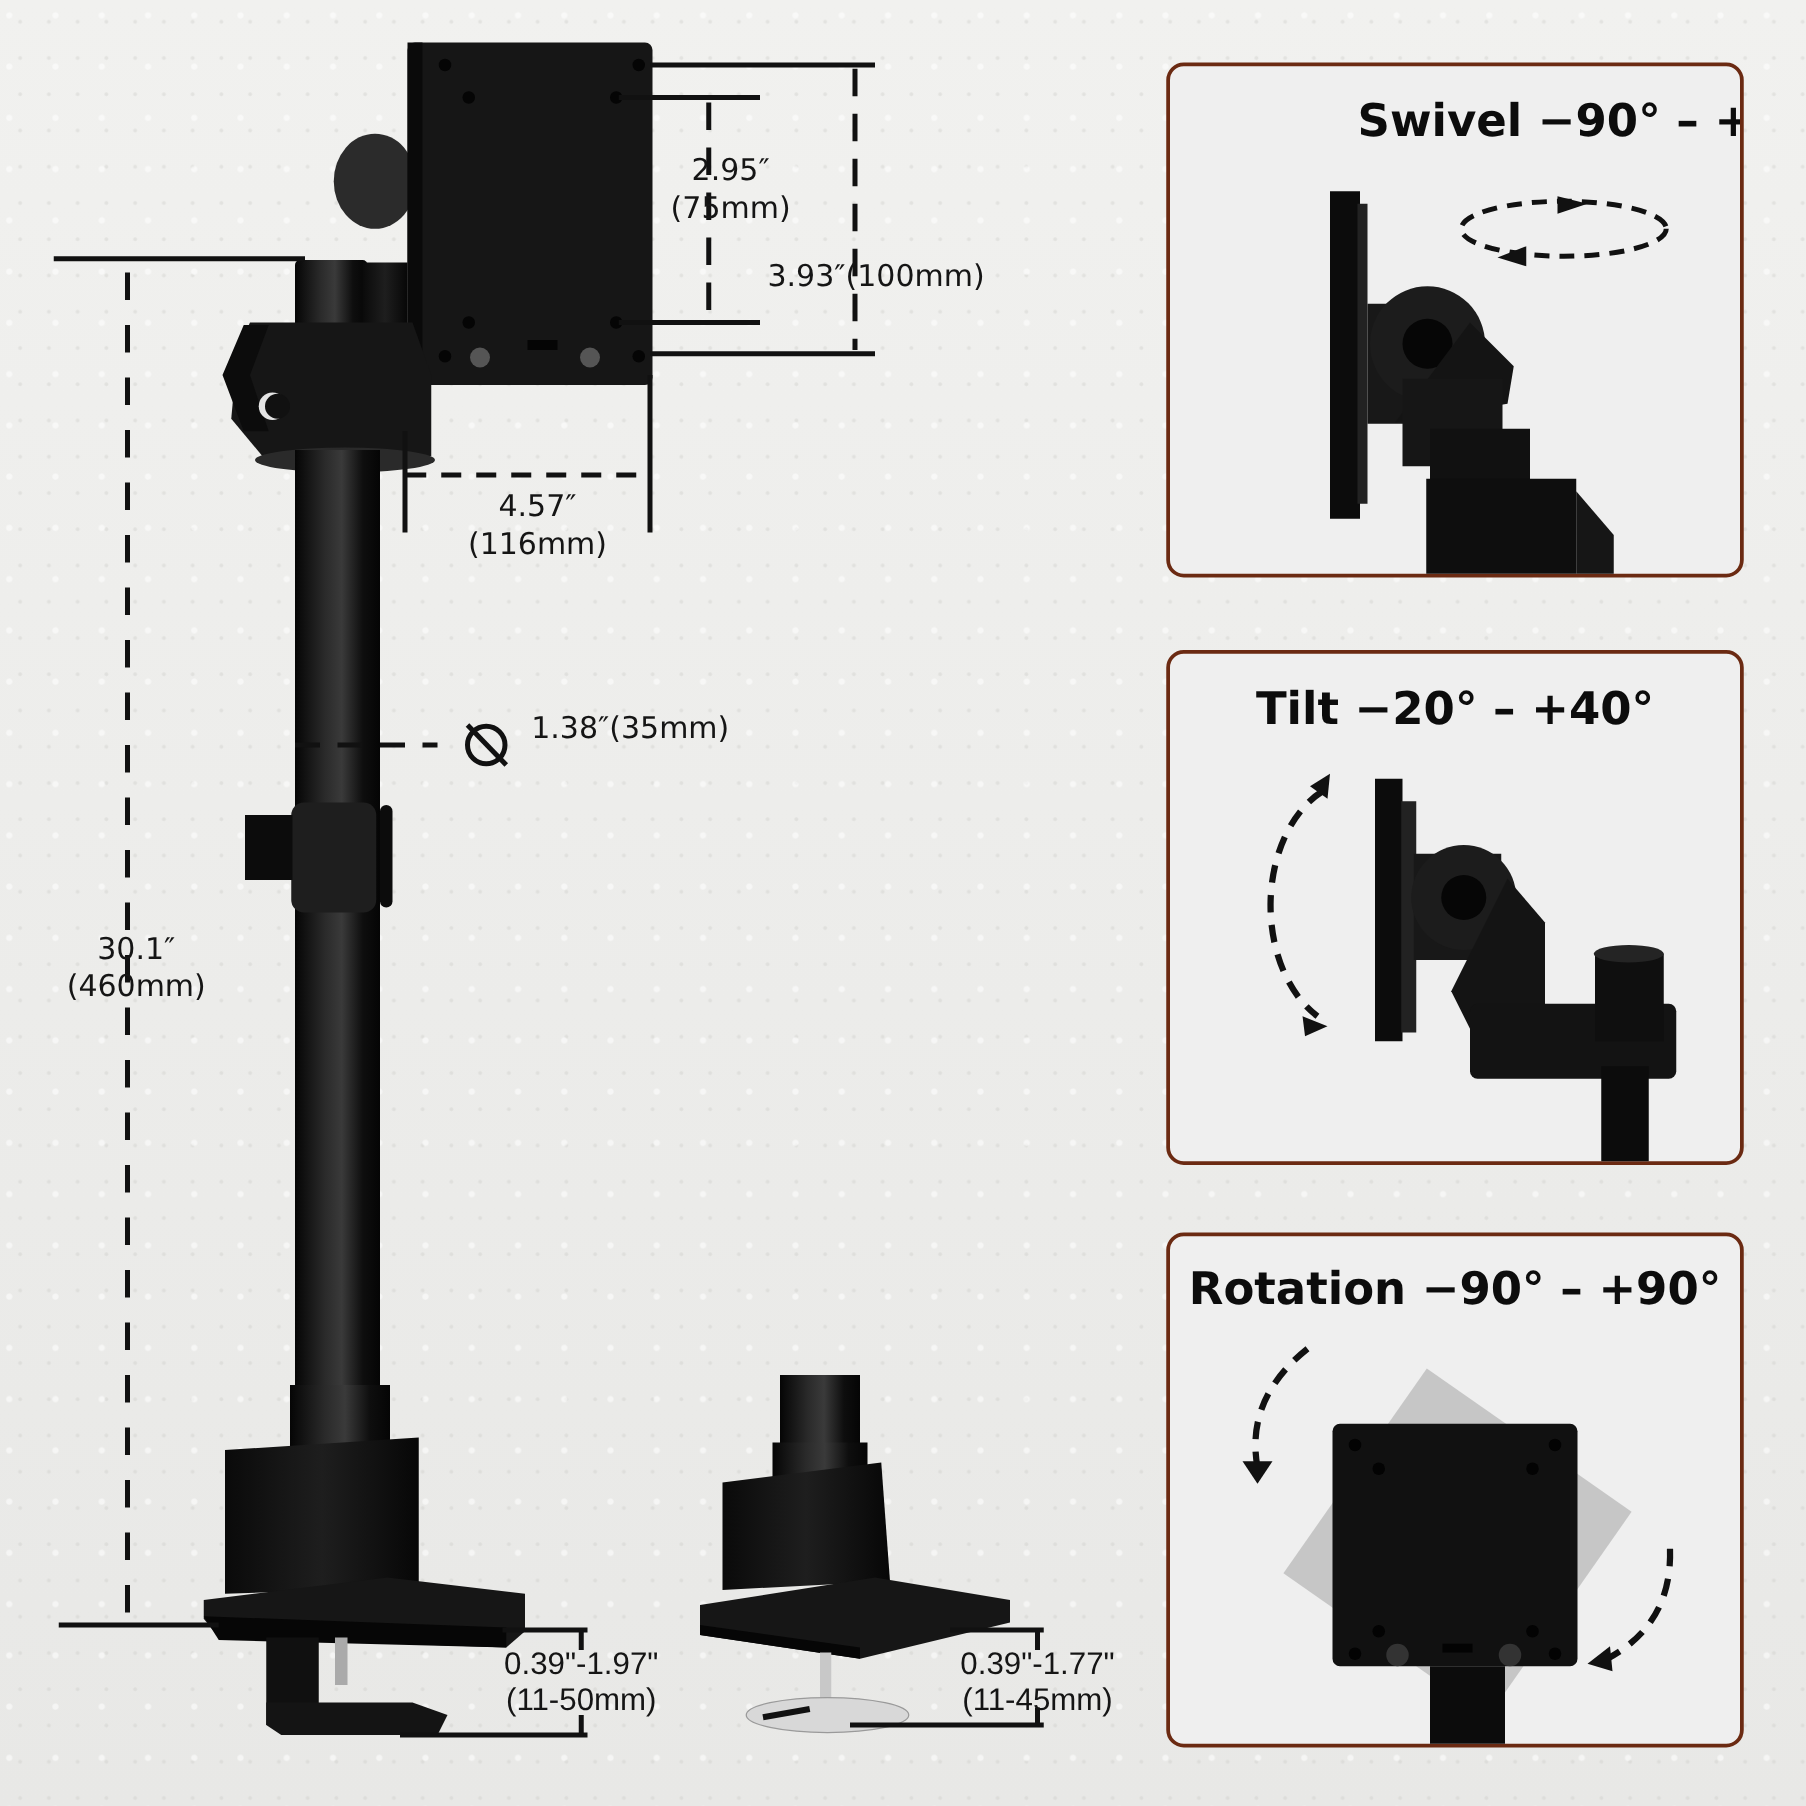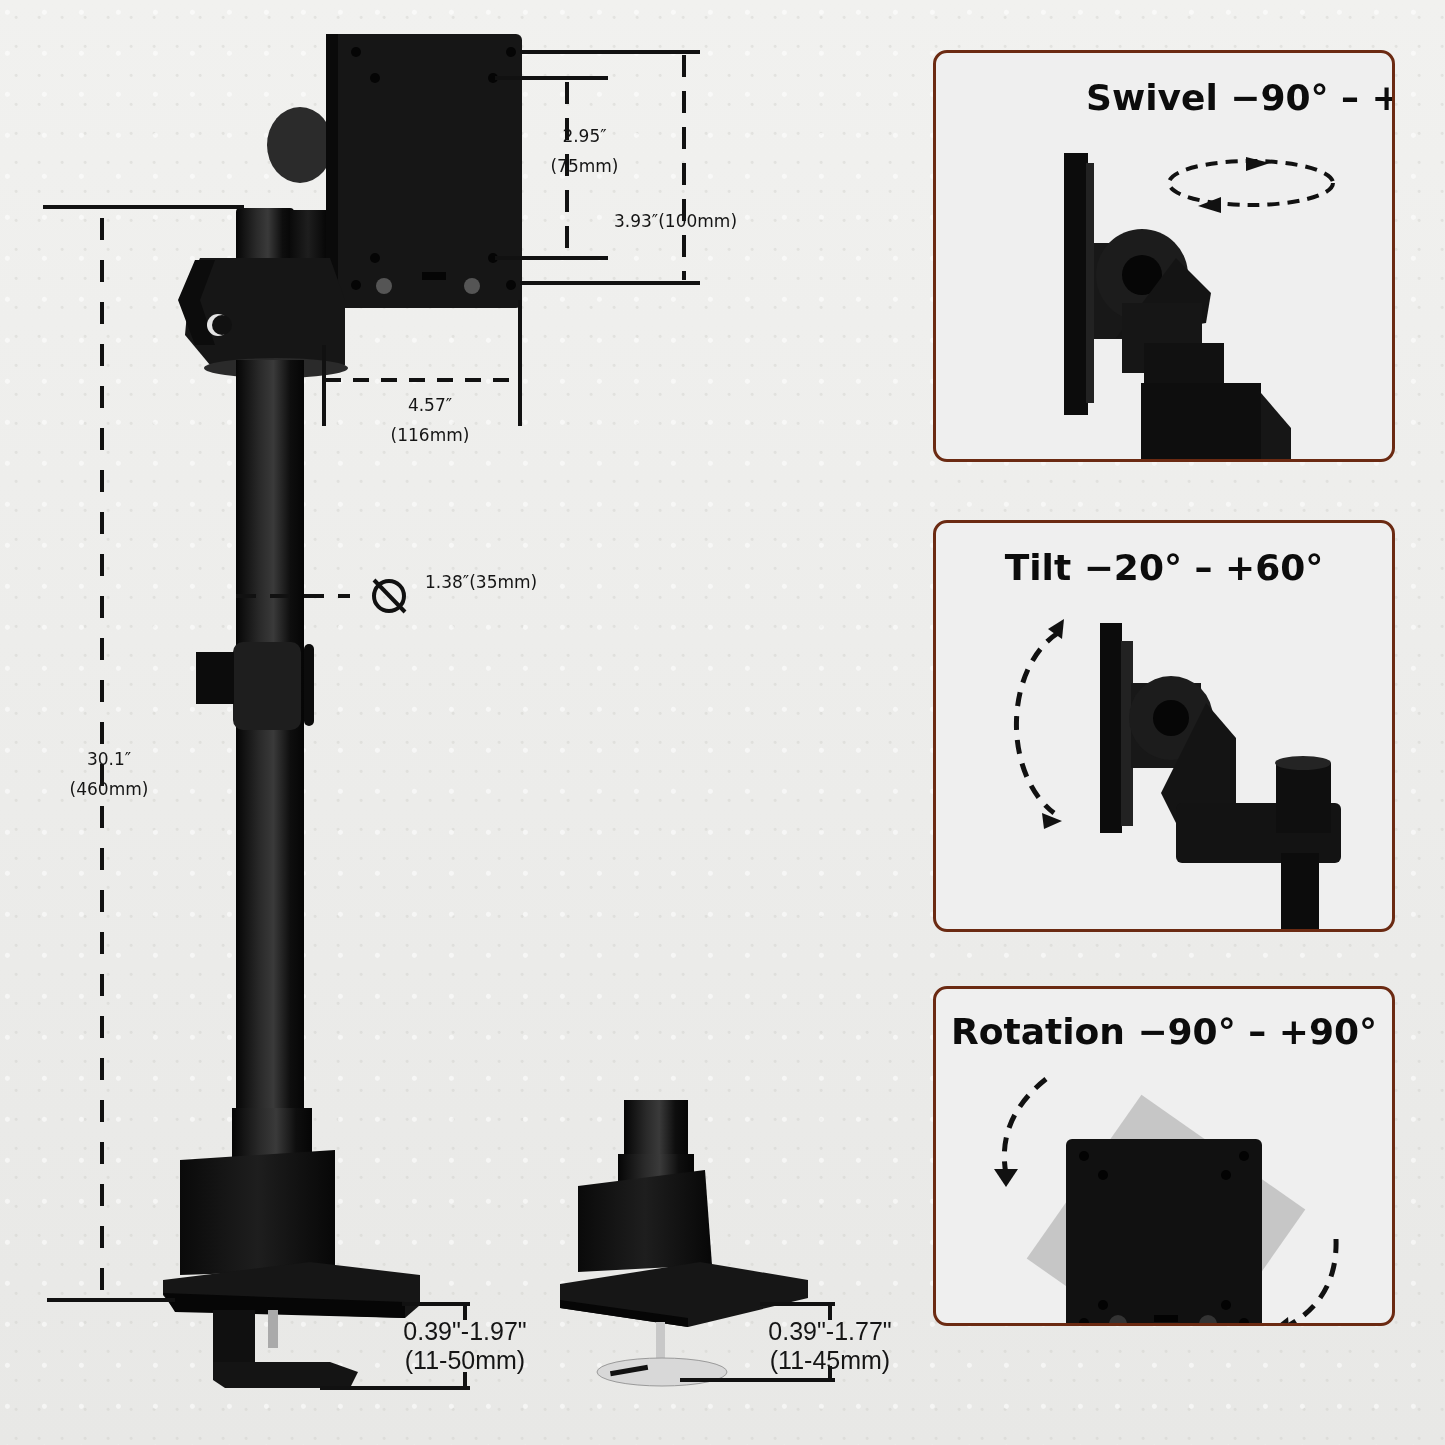--- a/index.html
+++ b/index.html
@@ -4,21 +4,21 @@
 <style>
   html,body{margin:0;padding:0;}
   body{width:1445px;height:1445px;position:relative;overflow:hidden;
     background:#ededeb;font-family:"DejaVu Sans","Liberation Sans",sans-serif;color:#111;}
   .bg-texture{position:absolute;inset:0;
     background:
       radial-gradient(circle at 20% 30%, rgba(255,255,255,.55) 0 2px, transparent 3px) 0 0/37px 41px,
       radial-gradient(circle at 70% 60%, rgba(200,200,196,.35) 0 1px, transparent 2px) 0 0/23px 29px,
       linear-gradient(180deg,#f1f1ef,#e8e8e6);}
   svg.main{position:absolute;left:0;top:0;}
-  .dim-label{position:absolute;font-size:17px;line-height:30px;color:#151515;white-space:nowrap;text-align:center;}
+  .dim-label{position:absolute;font-size:24px;line-height:30px;color:#151515;white-space:nowrap;text-align:center;}
   .dim-label.arial{font-family:"Liberation Sans",sans-serif;font-size:25px;line-height:29px;}
   .panel{position:absolute;left:933px;width:462px;background:#efefef;border:3px solid #6b2a12;border-radius:14px;box-sizing:border-box;overflow:hidden;}
   .panel-title{position:absolute;left:0;right:0;font-weight:bold;font-size:36px;color:#0c0c0c;white-space:nowrap;text-align:center;}
   .panel svg{position:absolute;left:0;top:0;}
 </style>
 </head>
 <body>
 
 <div class="bg-texture"></div>
 
@@ -178,24 +178,24 @@
       <circle cx="235" cy="195" r="18" fill="#060606"></circle>
     <path d="M270 180 L300 215 L300 300 L240 300 L225 270 Z" fill="#141414"></path>
     <rect x="240" y="280" width="165" height="60" rx="6" fill="#131313"></rect>
     <rect x="340" y="240" width="55" height="70" fill="#0f0f0f"></rect>
     <ellipse cx="367" cy="240" rx="28" ry="7" fill="#242424"></ellipse>
     <rect x="345" y="330" width="38" height="82" fill="#0c0c0c"></rect>
     <path d="M122 110 A70 100 0 0 0 118 290" fill="none" stroke="#111" stroke-width="5" stroke-dasharray="14 10"></path>
     <polygon points="112,106 128,96 126,116" fill="#111"></polygon>
     <polygon points="106,290 126,298 108,306" fill="#111"></polygon>
   </svg>
-  <div class="panel-title" style="top:24px;">Tilt  −20° – +60°</div>
-</div>
-
-<div class="panel" style="top:986px;height:340px;">
+  <div class="panel-title" style="top:24px;">Tilt  −20° – +40°</div>
+</div>
+
+<div class="panel" style="top:986px;height:412px;">
   <svg width="462" height="412">
     <rect x="130" y="145" width="200" height="200" fill="#a4a4a4" opacity=".55" transform="rotate(35 230 245)"></rect>
     <rect x="130" y="150" width="196" height="194" rx="6" fill="#111"></rect>
     <g fill="#030303">
       <circle cx="148" cy="167" r="5"></circle>
         <circle cx="308" cy="167" r="5"></circle>
       <circle cx="167" cy="186" r="5"></circle>
         <circle cx="290" cy="186" r="5"></circle>
       <circle cx="167" cy="316" r="5"></circle>
         <circle cx="290" cy="316" r="5"></circle>

